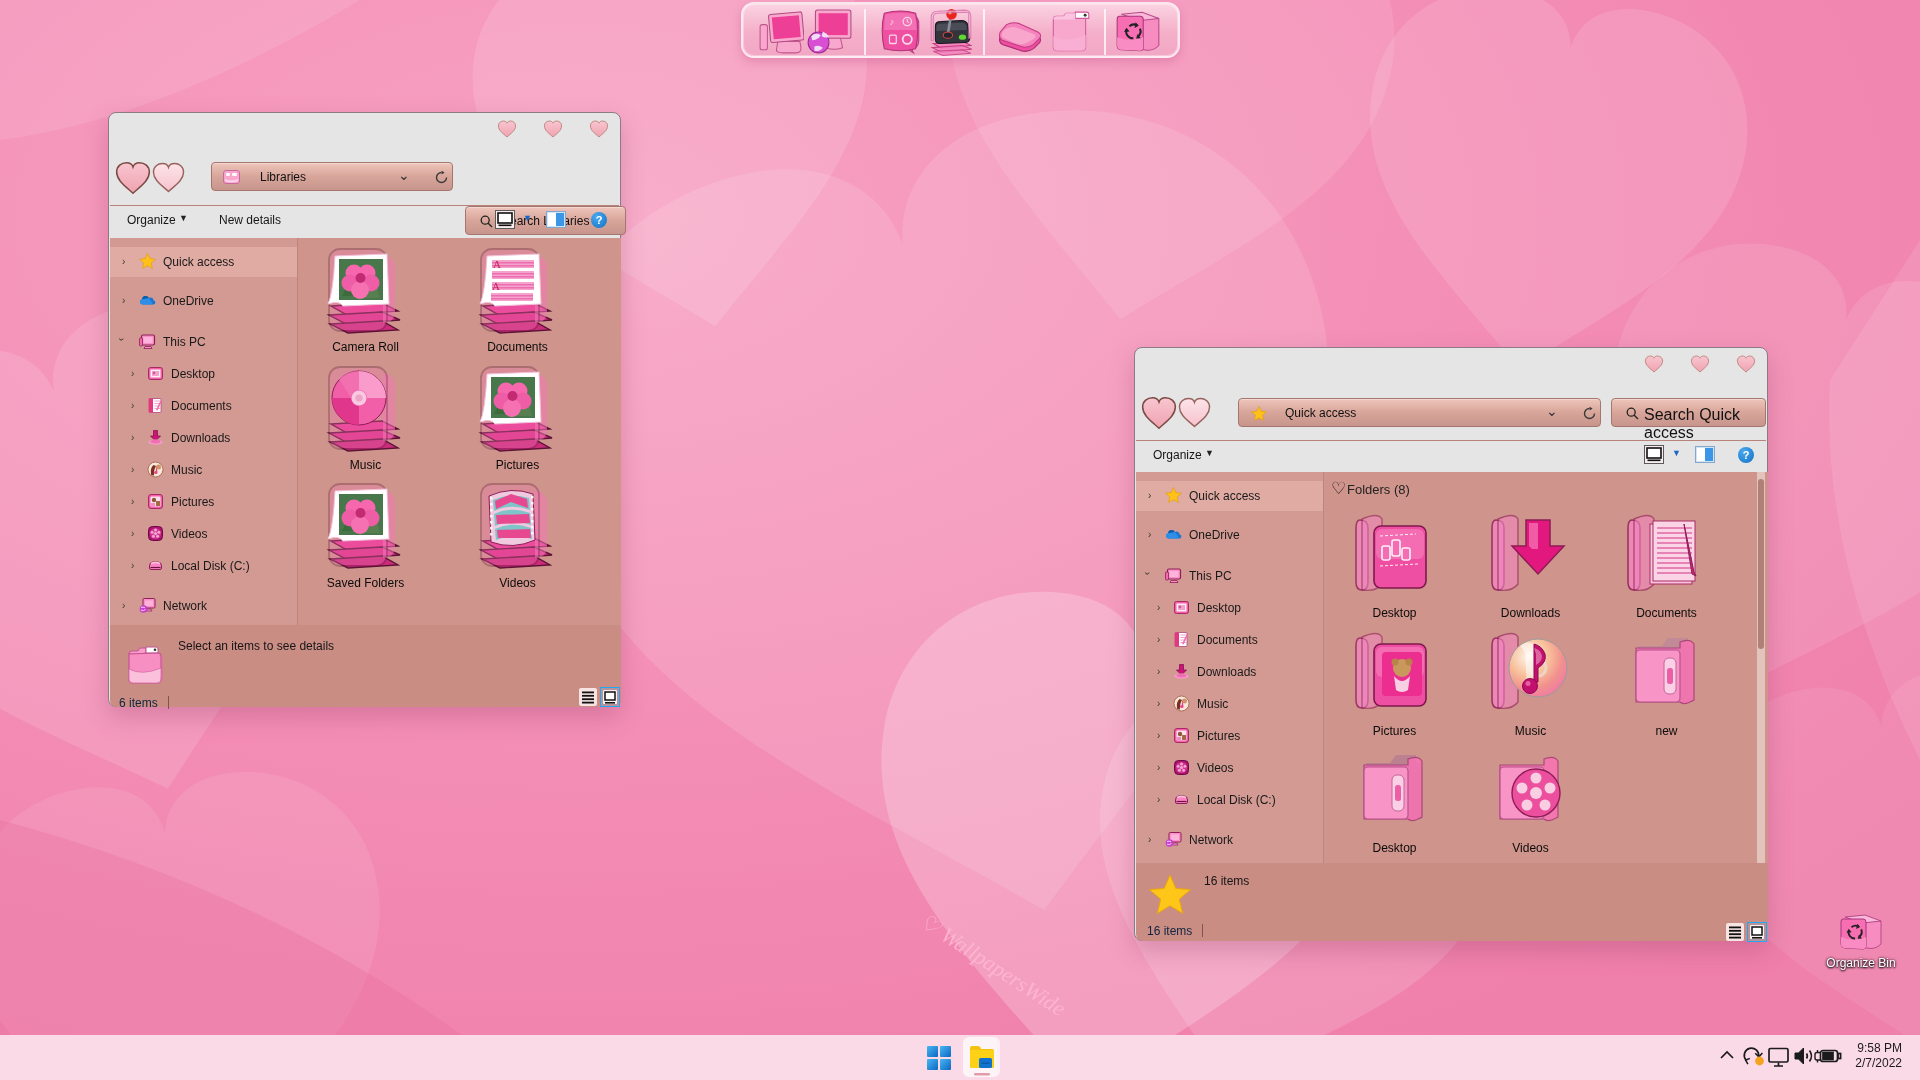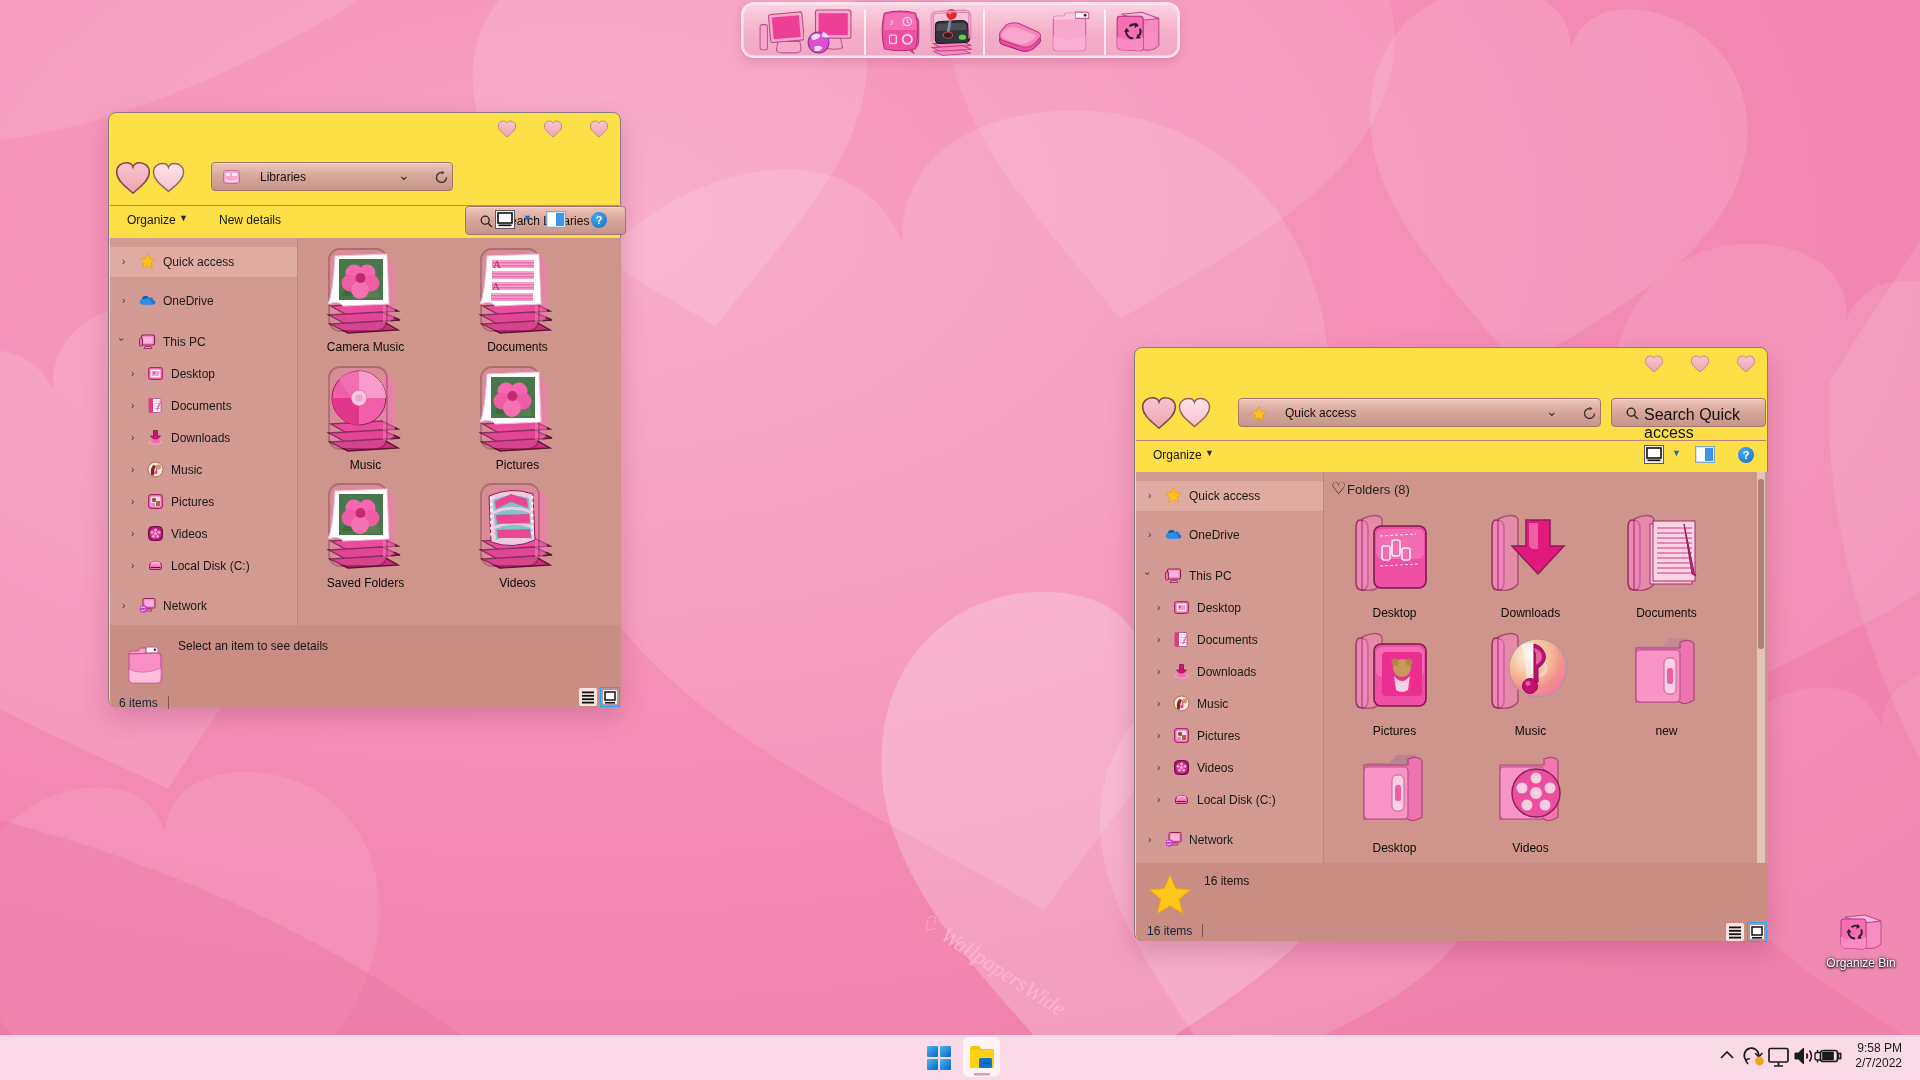--- a/index.html
+++ b/index.html
@@ -1,21 +1,21 @@
 <!DOCTYPE html>
 <html><head>
 <meta charset="utf-8">
 <style>
 * { margin:0; padding:0; box-sizing:border-box; }
 html,body { width:1920px; height:1080px; overflow:hidden; font-family:"Liberation Sans", sans-serif; }
 #desk { position:absolute; inset:0; width:1920px; height:1080px; background:#f48fb7; }
 .abs { position:absolute; }
 
 
-.win { position:absolute; background:#fde047; border:1px solid #8d7a84; border-radius:8px;
+.win { position:absolute; background:#e5e5e5; border:1px solid #8d7a84; border-radius:8px;
   box-shadow:0 10px 24px rgba(150,60,100,.30); }
 .heartbtn { position:absolute; width:20px; height:18px; }
 .navheart { position:absolute; }
 .addr { position:absolute; height:29px; border-radius:4px; border:1px solid #a5766e;
   background:linear-gradient(#eec5bb,#d8a59a 50%,#c7958c); box-shadow:inset 0 1px 0 rgba(255,255,255,.35); }
 .menurow-line { position:absolute; left:1px; right:1px; height:1px; background:#b9837b; }
 .sidebar { position:absolute; background:#d29a92; }
 .content { position:absolute; background:#cf948b; }
 .side-sep { position:absolute; width:1px; background:#bc867e; }
 .srow { position:absolute; height:30px; font-size:12px; color:#191919; white-space:nowrap; }
@@ -419,21 +419,21 @@
           <use href="#i-net"></use>
         </svg>
         <span class="lbl" style="left:53px">Network</span>
       </div>
 
     <svg width="80" height="92" style="position:absolute;left:216px;top:134px" viewBox="0 0 80 92">
         <use href="#libtrays"></use>
         <use href="#libframe"></use>
         <use href="#photoflower" transform="translate(8,7)"></use>
       </svg>
-    <div class="itemlbl" style="left:198px;top:227px;width:117px">Camera Music</div>
+    <div class="itemlbl" style="left:198px;top:227px;width:117px">Camera Roll</div>
     <svg width="80" height="92" style="position:absolute;left:368px;top:134px" viewBox="0 0 80 92">
         <use href="#libtrays"></use>
         <use href="#libframe"></use>
       <g transform="translate(8,7)">
           <path d="M2 2 Q0 40 -5 50 Q6 46 10 52 L56 50 L54 0 Z" fill="#fff" stroke="#f3c0da"></path>
           <g fill="#f4a3cd">
             <rect x="7" y="6" width="42" height="8"></rect>
             <rect x="7" y="17" width="42" height="8"></rect>
             <rect x="7" y="28" width="42" height="8"></rect>
             <rect x="6" y="39" width="42" height="8"></rect>
@@ -515,21 +515,21 @@
 
     <div style="position:absolute;left:1px;top:512px;width:511px;height:82px;background:#ca8d84;border-radius:0 0 7px 7px"></div>
     <svg width="38" height="42" style="position:absolute;left:16px;top:532px" viewBox="0 0 38 42">
       <path d="M4 9 Q4 6 7 6 L12 6 Q14 6 14 4.4 Q14 3 16 3 L21 3 L21 8 L14 9 Z" fill="#fa9ccb" stroke="#c45492" stroke-width="1"></path>
       <path d="M21 2 L31 2 Q33 2 33 4 L33 8 L21 8 Z" fill="#fdfdfd" stroke="#c45492" stroke-width="1"></path>
       <circle cx="30" cy="4.8" r="1.3" fill="#333"></circle>
       <path d="M4 9 L33 8 Q36 8 36 11 L36 34 Q36 38 32 38 L8 38 Q4 38 4 34 Z" fill="#f88fc3" stroke="#c45492" stroke-width="1.2"></path>
       <path d="M4 24 Q17 31 36 23 L36 34 Q36 38 32 38 L8 38 Q4 38 4 34 Z" fill="#fbc0dc" stroke="#d86ba8" stroke-width="0.8"></path>
       <path d="M34 9 Q38 22 35 37 L38 35 L38 12 Z" fill="#e06aa8" opacity="0.6"></path>
     </svg>
-    <span class="menutxt" style="left:69px;top:526px">Select an item to see details</span>
+    <span class="menutxt" style="left:69px;top:526px">Select an items to see details</span>
     <span class="statustxt" style="left:10px;top:583px">6 items</span>
     <div style="position:absolute;left:59px;top:583px;width:1px;height:13px;background:#7d564f"></div>
     <svg class="viewbtns" style="left:470px;top:575px" viewBox="0 0 18 18">
         <rect width="18" height="18" rx="2" fill="#f8e3e3"></rect>
         <g fill="#111">
           <rect x="3" y="3.5" width="12" height="1.8"></rect>
           <rect x="3" y="6.9" width="12" height="1.8"></rect>
           <rect x="3" y="10.3" width="12" height="1.8"></rect>
           <rect x="3" y="13.7" width="12" height="1.8"></rect>
         </g>

